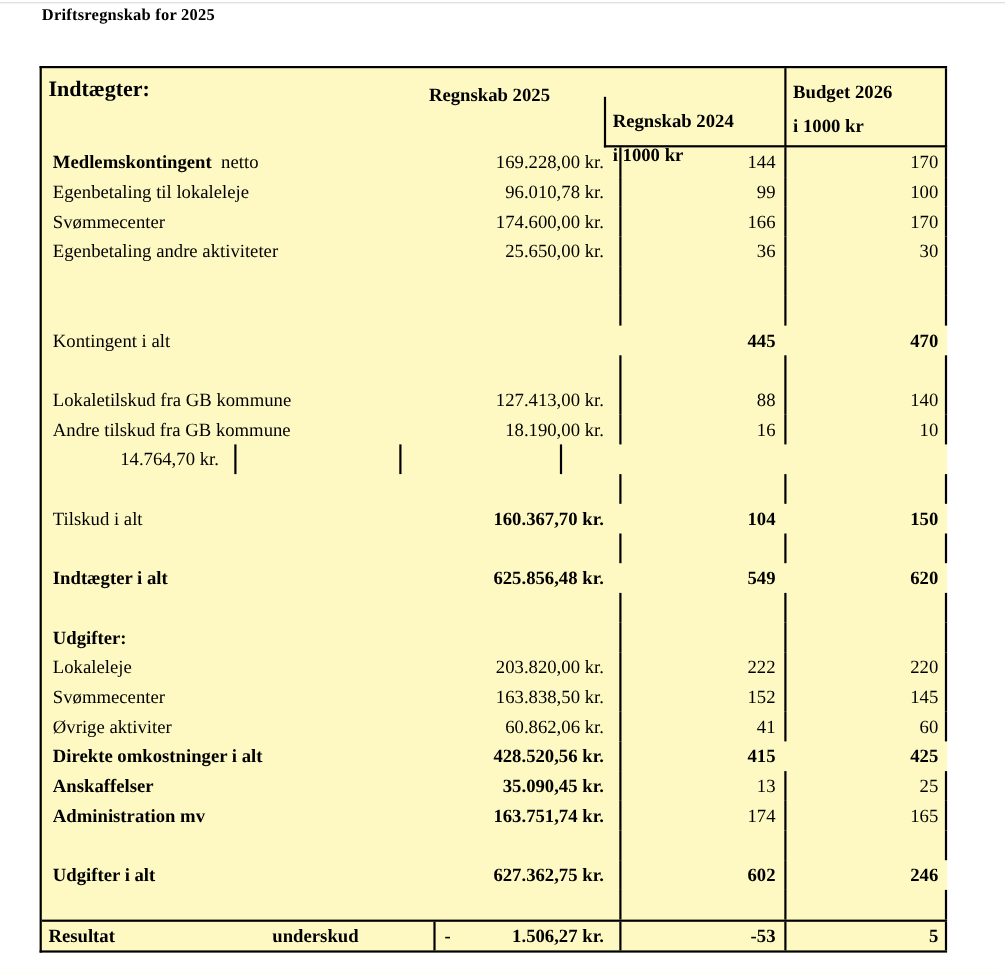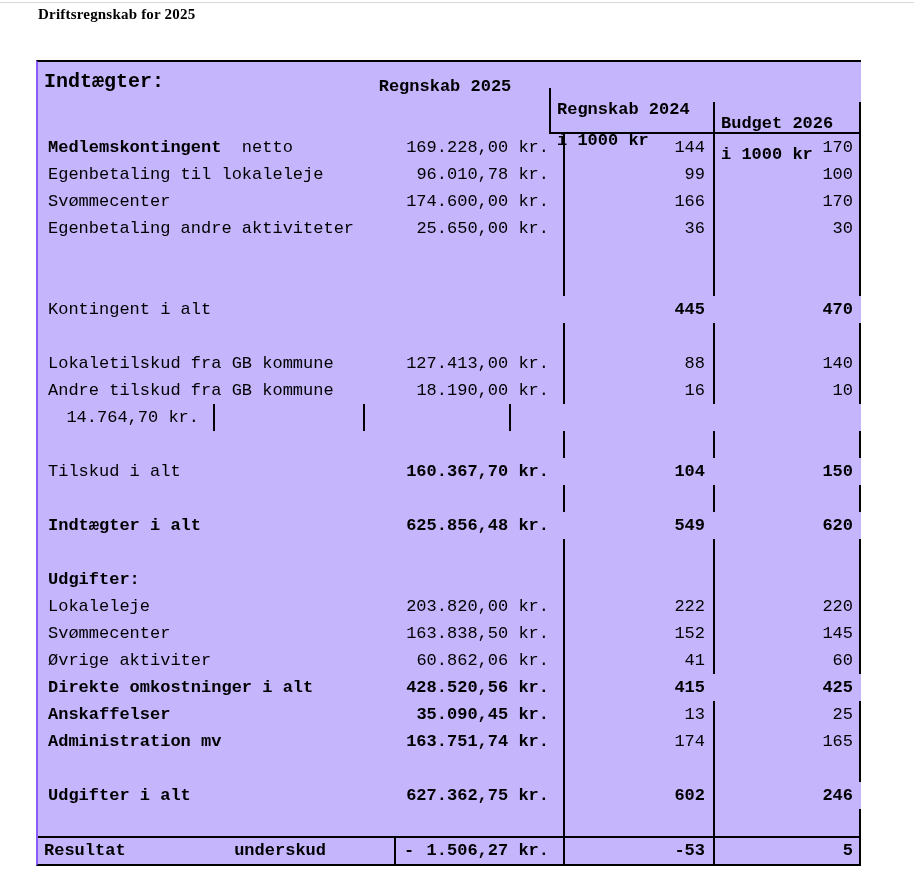--- a/index.html
+++ b/index.html
@@ -4,32 +4,32 @@
 <style>
   * { margin:0; padding:0; box-sizing:border-box; }
   html,body { width:914px; height:885px; background:#ffffff; overflow:hidden; }
   body { font-family:"Liberation Serif","DejaVu Serif",serif; color:#000000; position:relative; }
 
   .top-rule { position:absolute; top:2px; left:0; width:914px; height:1px; background:#d9d9d9; }
 
   .page-title { position:absolute; left:38px; top:6px; font-size:15px; font-weight:bold; letter-spacing:0.2px; }
 
   .acct-table { position:absolute; left:36px; top:60px; width:825px; height:806px;
-    border-top:2px solid #000; border-left:2px solid #8b5cf6; border-bottom:2px solid #000;
-    background:#c4b5fd; font-size:17px;font-family:Liberation Mono, monospace; }
+    border-top:2px solid #000; border-left:2px solid #000000; border-bottom:2px solid #000;
+    background:#fef9c3; font-size:17px; }
 
   
   .hdr { display:flex; height:72px; }
   .hdr-left { flex:1; position:relative; }
   .section-title { position:absolute; left:6px; top:8px; font-size:20px; font-weight:bold; }
   .hdr-2025 { position:absolute; right:14px; top:15px; width:180px; text-align:center; font-weight:bold; }
   .hdr-col { border-left:2px solid #000; border-bottom:2px solid #000; padding:6px 0 0 6px; font-weight:bold; }
   .hdr-col .line { height:31px; line-height:31px; }
   .hdr-2024 { width:164px;margin-top:26px; }
-  .hdr-2026 { width:148px; border-right:2px solid #000;margin-top:40px; }
+  .hdr-2026 { width:148px; border-right:2px solid #000; }
 
   
   .row { display:flex; height:27px; line-height:27px; }
   .c-label { flex:1; padding-left:10px; white-space:pre; overflow:hidden; }
   .c-amount { width:175px; text-align:right; padding-right:14px; white-space:nowrap; }
   .c-2024 { width:150px; border-left:2px solid #000; text-align:right; padding-right:8px; }
   .c-2026 { width:148px; border-left:2px solid #000; border-right:2px solid #000; text-align:right; padding-right:6px; }
   .no-v3 .c-2024 { border-left-color:transparent; }
   .no-v4 .c-2026 { border-left-color:transparent; }
   .no-vr .c-2026 { border-right-color:transparent; }

